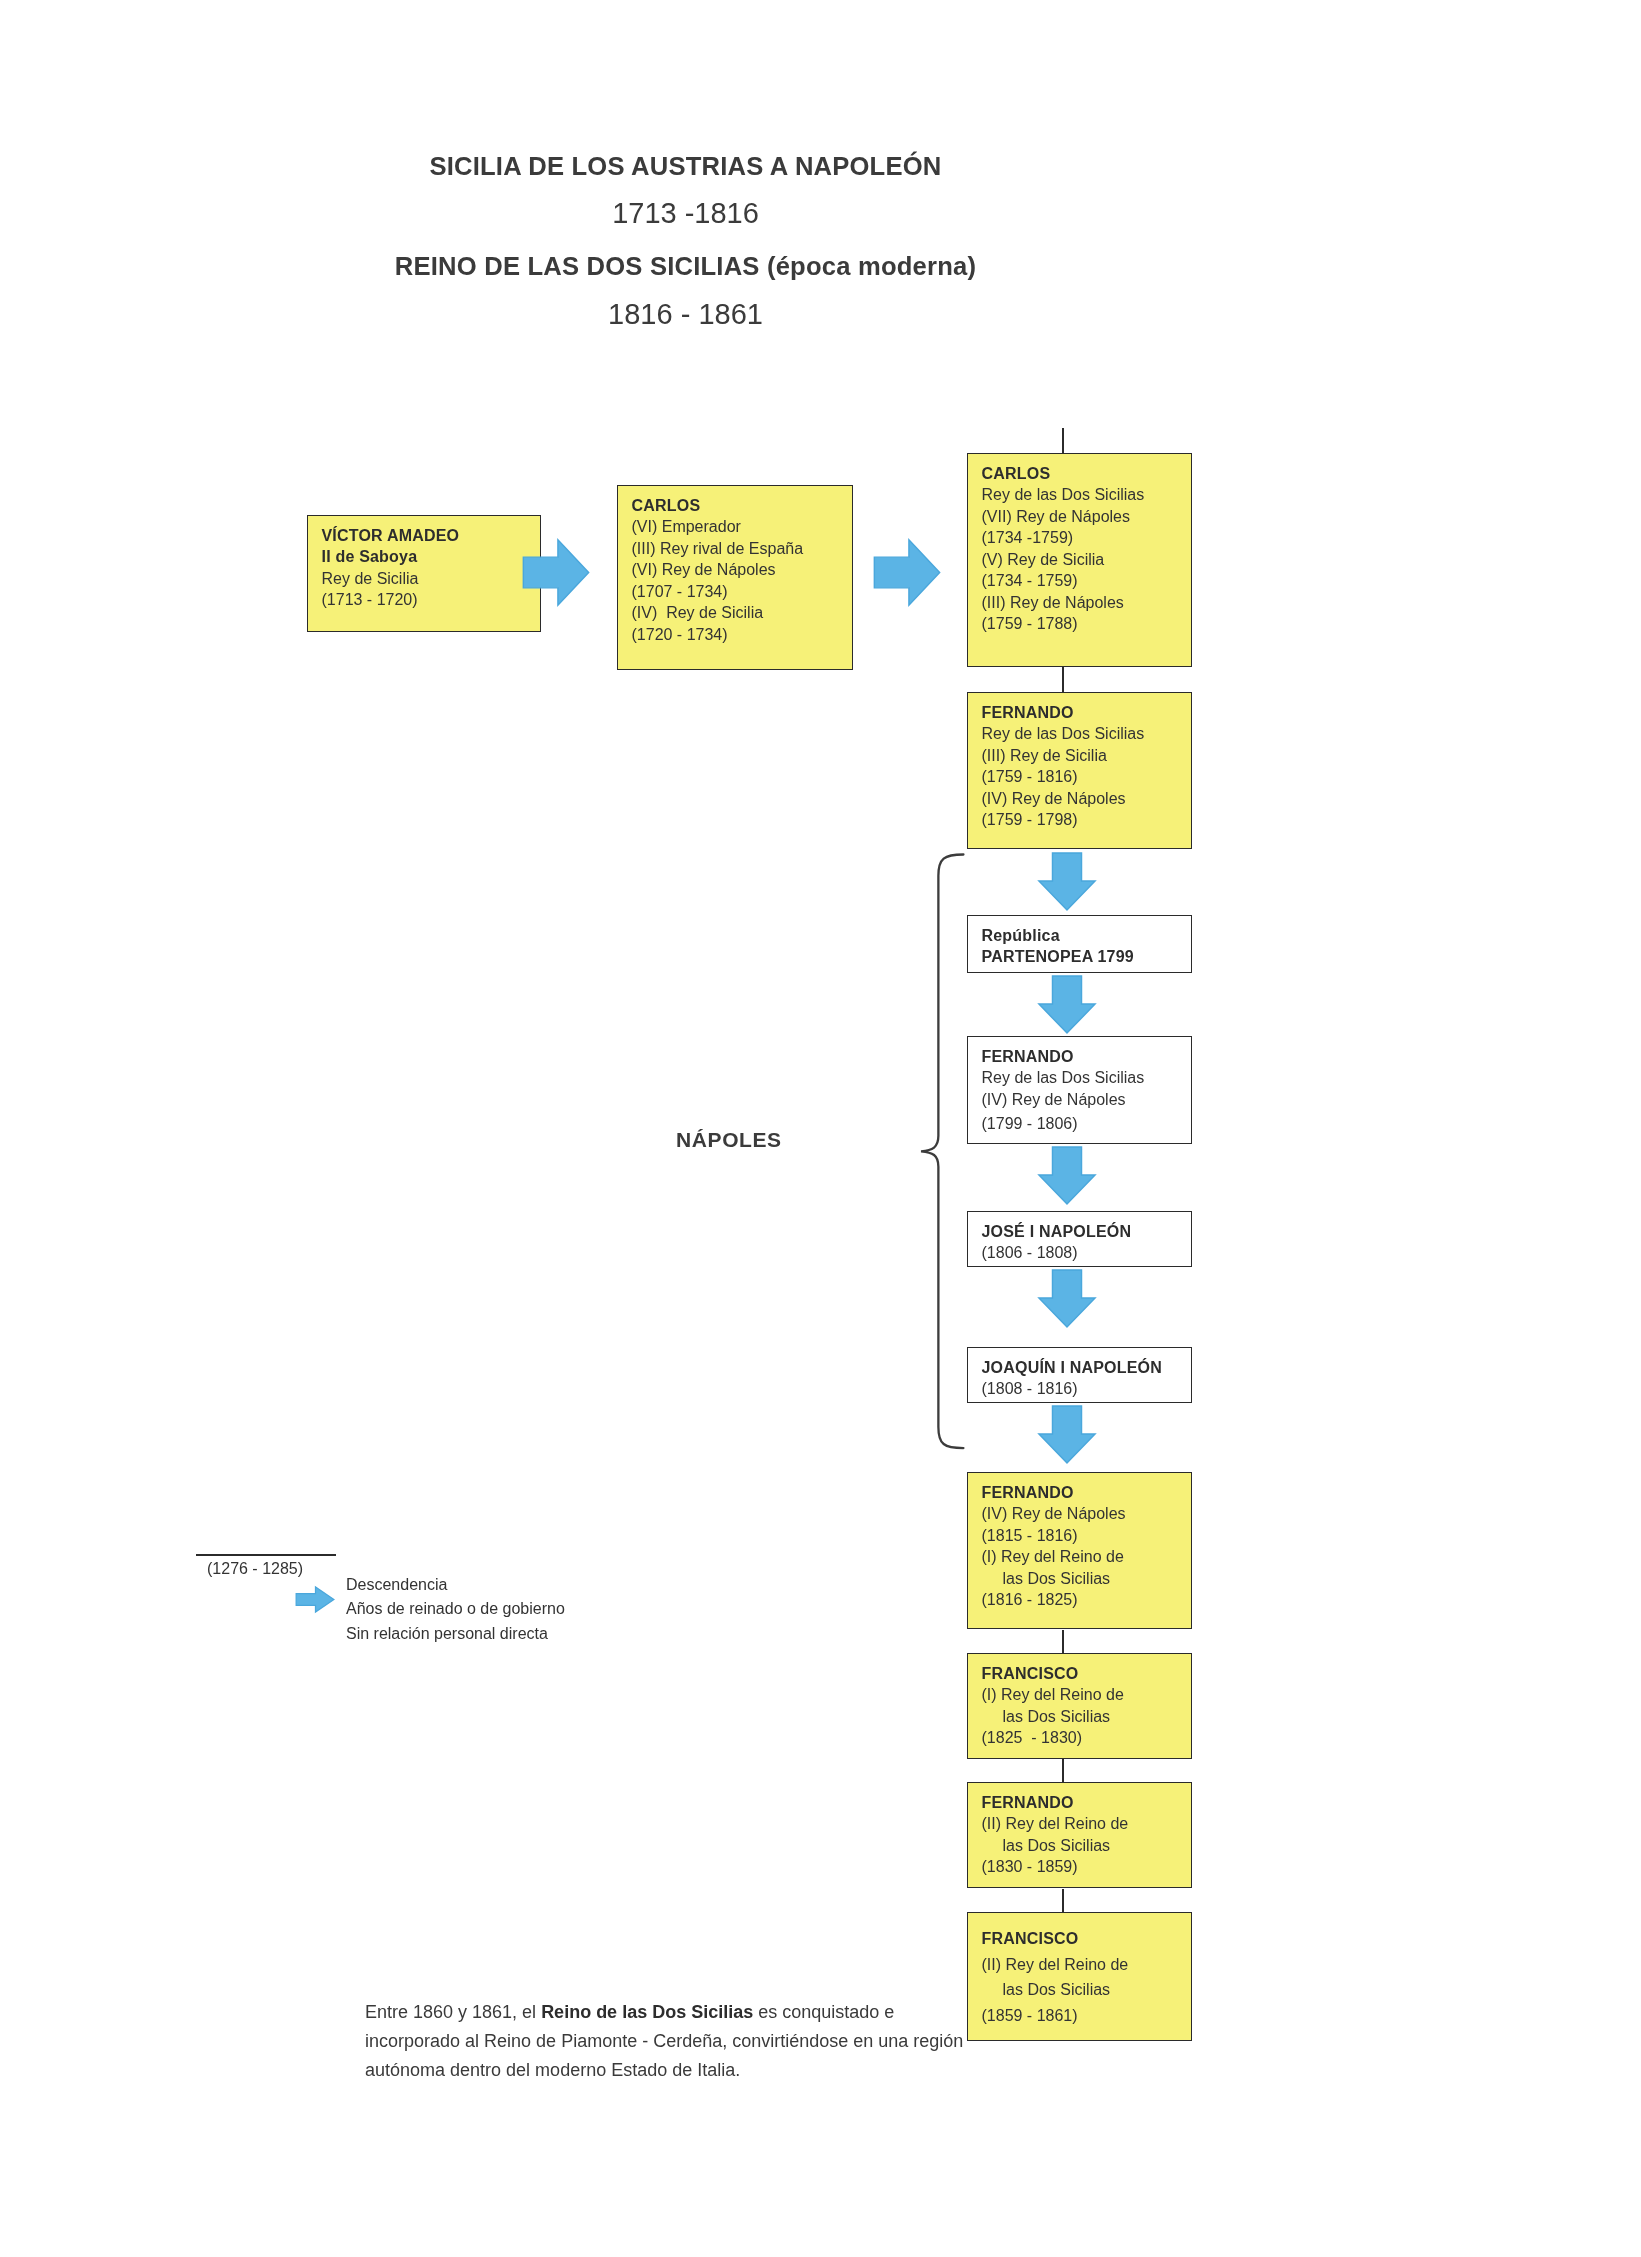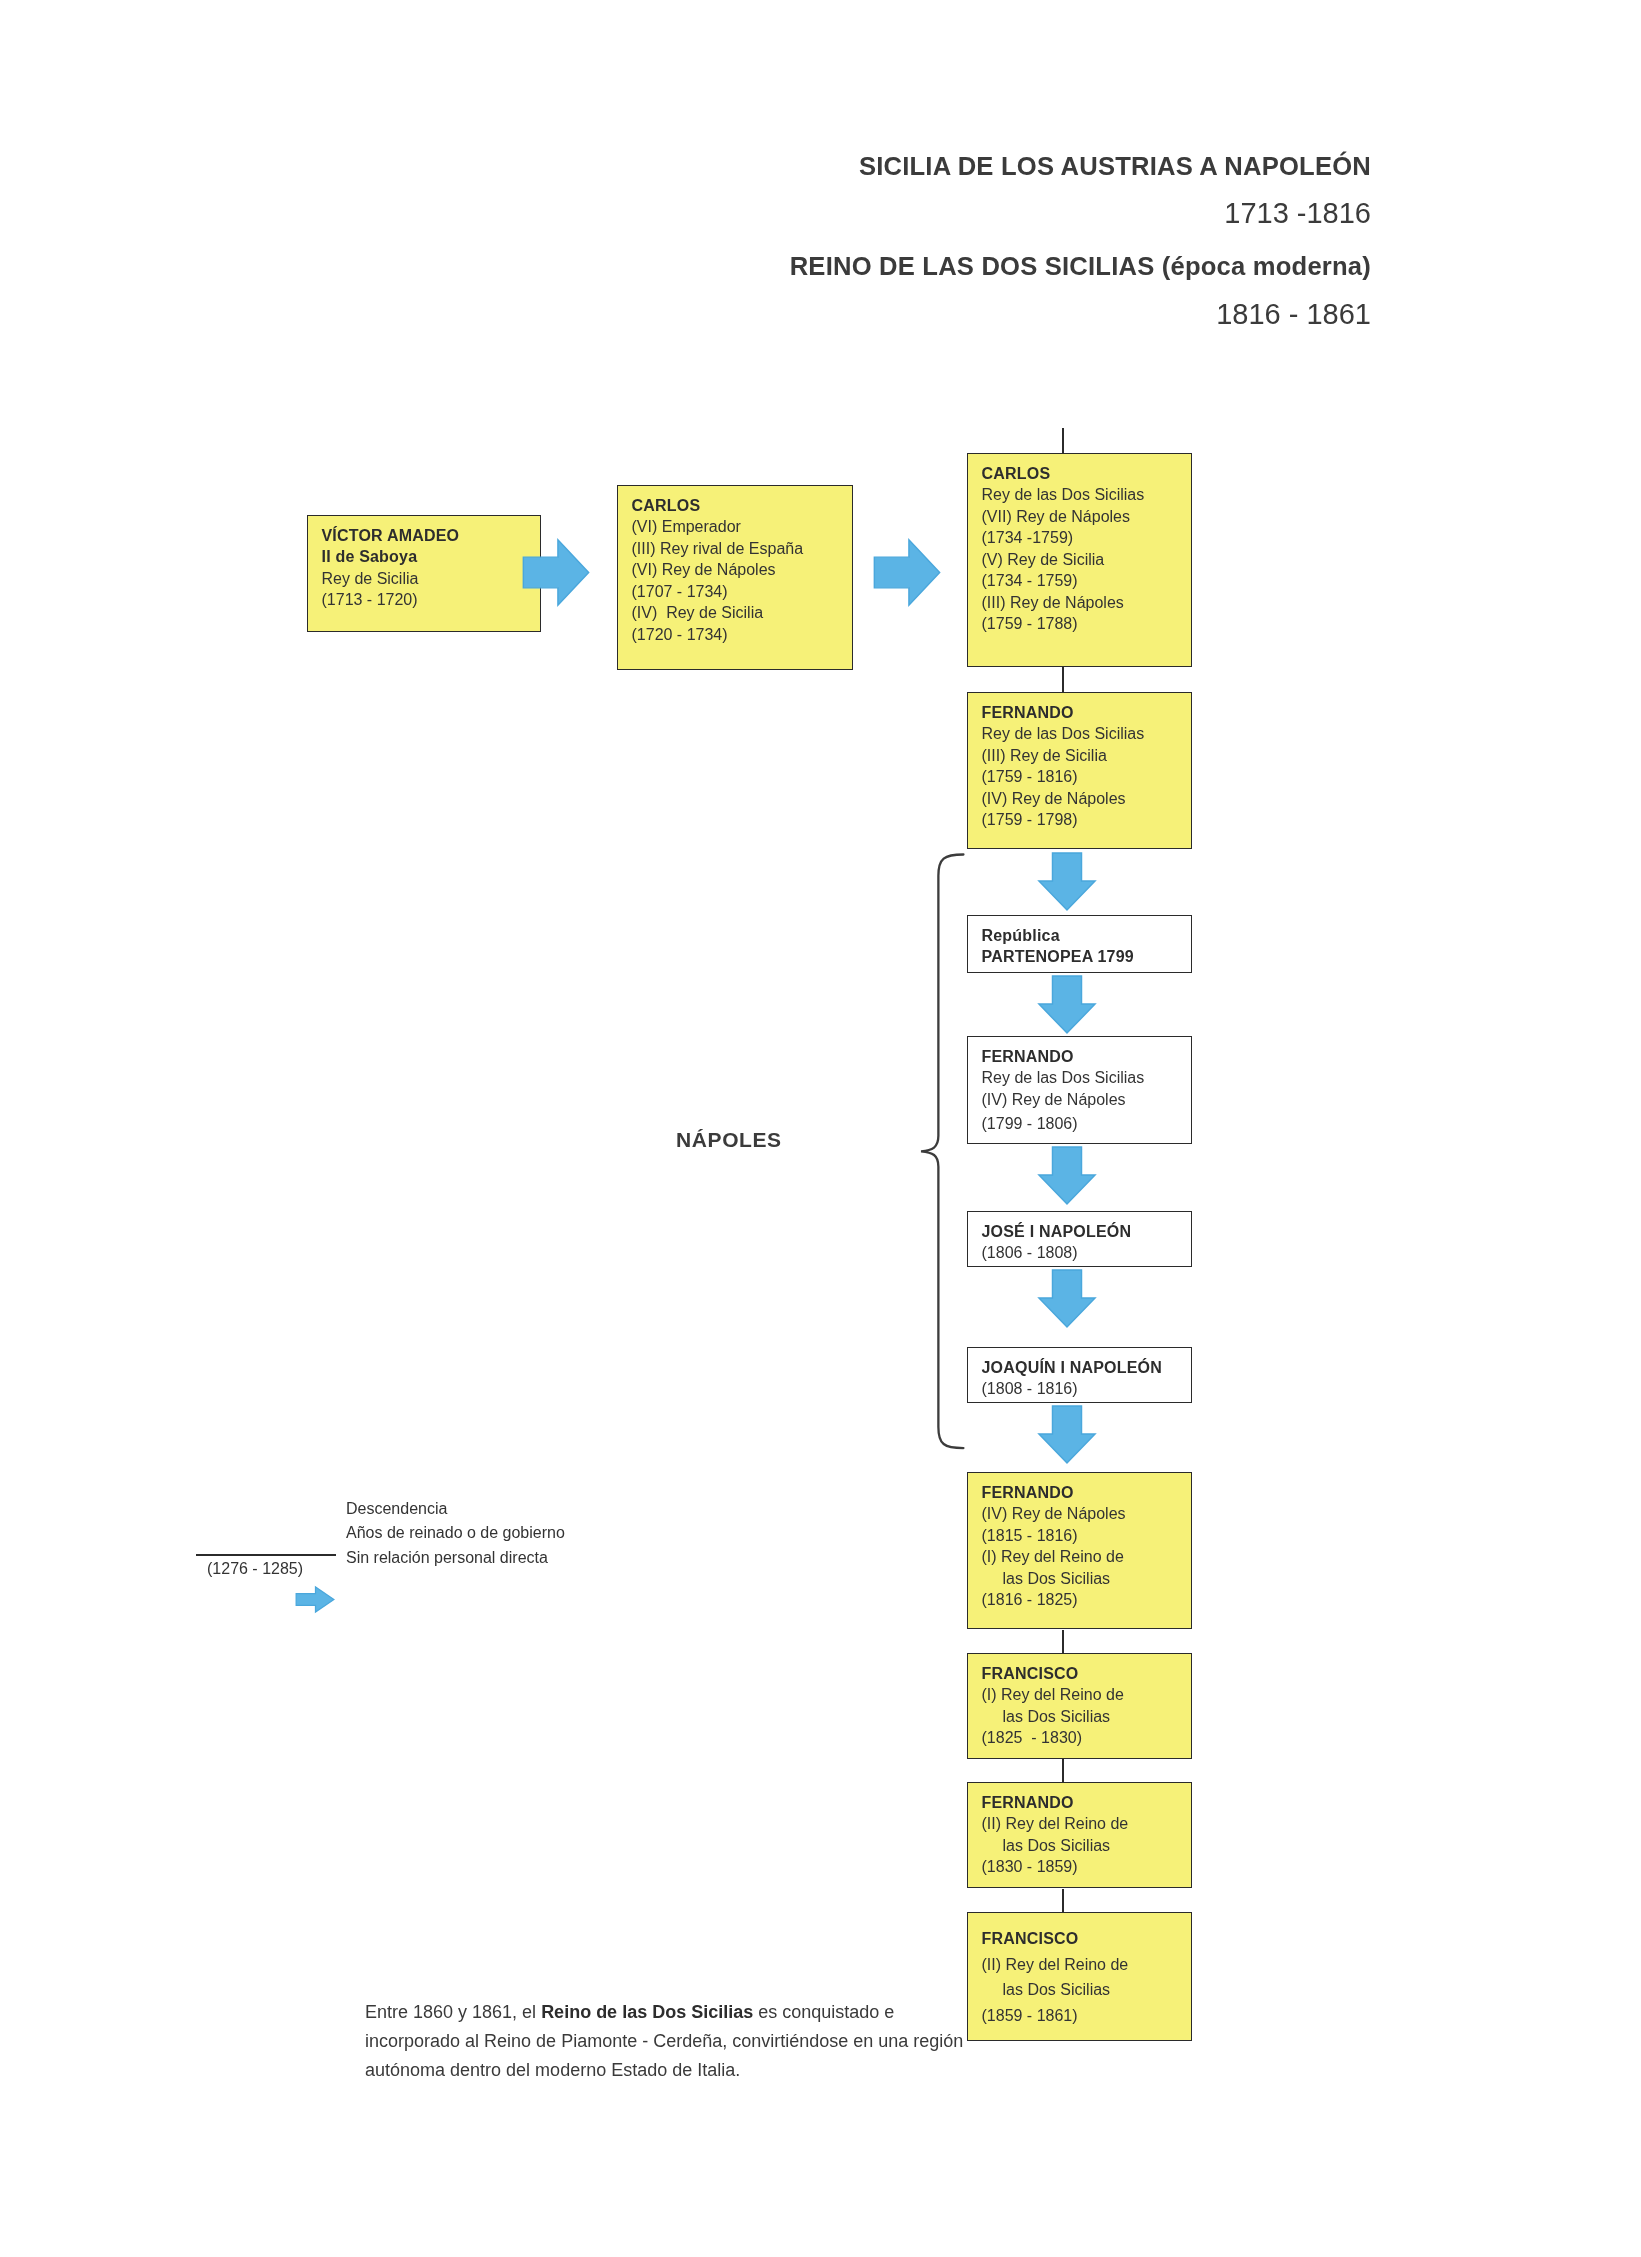--- a/index.html
+++ b/index.html
@@ -19,21 +19,21 @@
     background: #ffffff;
     overflow: hidden;
   }
 
   
   .title-block {
     position: absolute;
     left: 0;
     top: 154px;
     width: 1371px;
-    text-align: right;
+    text-align: center;
   }
   .title-line1, .title-line3 {
     font-weight: bold;
     font-size: 25.6px;
     letter-spacing: 0.2px;
     color: #3b3b3b;
     line-height: 1.0;
   }
   .title-line2, .title-line4 {
     font-size: 29px;
@@ -262,21 +262,21 @@
   </svg>
 
   <div class="napoles-label" style="left:676px; top:1128px;">NÁPOLES</div>
 
   <div class="legend" style="left:0; top:0;">
     <div class="legend-rule" style="left:196px; top:1554px; width:140px;"></div>
     <div class="legend-years" style="left:207px; top:1560px;">(1276 - 1285)</div>
     <svg class="arrow-svg" style="left:295px; top:1585px;" width="41" height="29" viewBox="0 0 42 30">
       <polygon points="1,9 21,9 21,2 40,15 21,28 21,21 1,21" fill="#5BB4E5" stroke="#4AA7DC" stroke-width="1.3"></polygon>
     </svg>
-    <div class="legend-texts" style="left:346px; top:1497px;">
+    <div class="legend-texts" style="left:346px; top:1573px;">
       <div>Descendencia</div>
       <div>Años de reinado o de gobierno</div>
       <div>Sin relación personal directa</div>
     </div>
   </div>
 
   <div class="footer-note" style="left:365px; top:1998px;">
     <span>Entre 1860 y 1861,  el </span><b>Reino de las Dos Sicilias</b>
     <span>es conquistado e incorporado al Reino de Piamonte - Cerdeña, convirtiéndose en una región autónoma dentro del moderno Estado de Italia.</span>
   </div>

